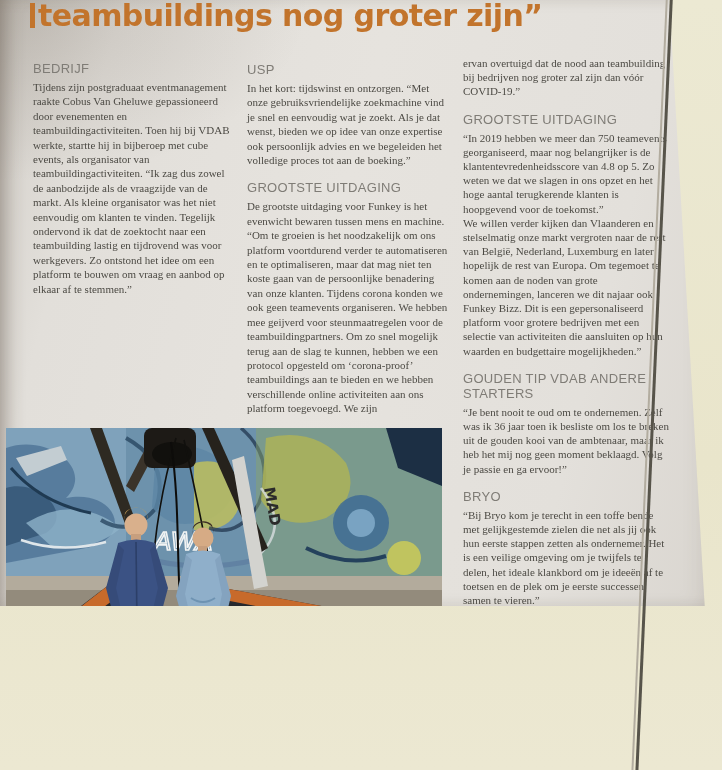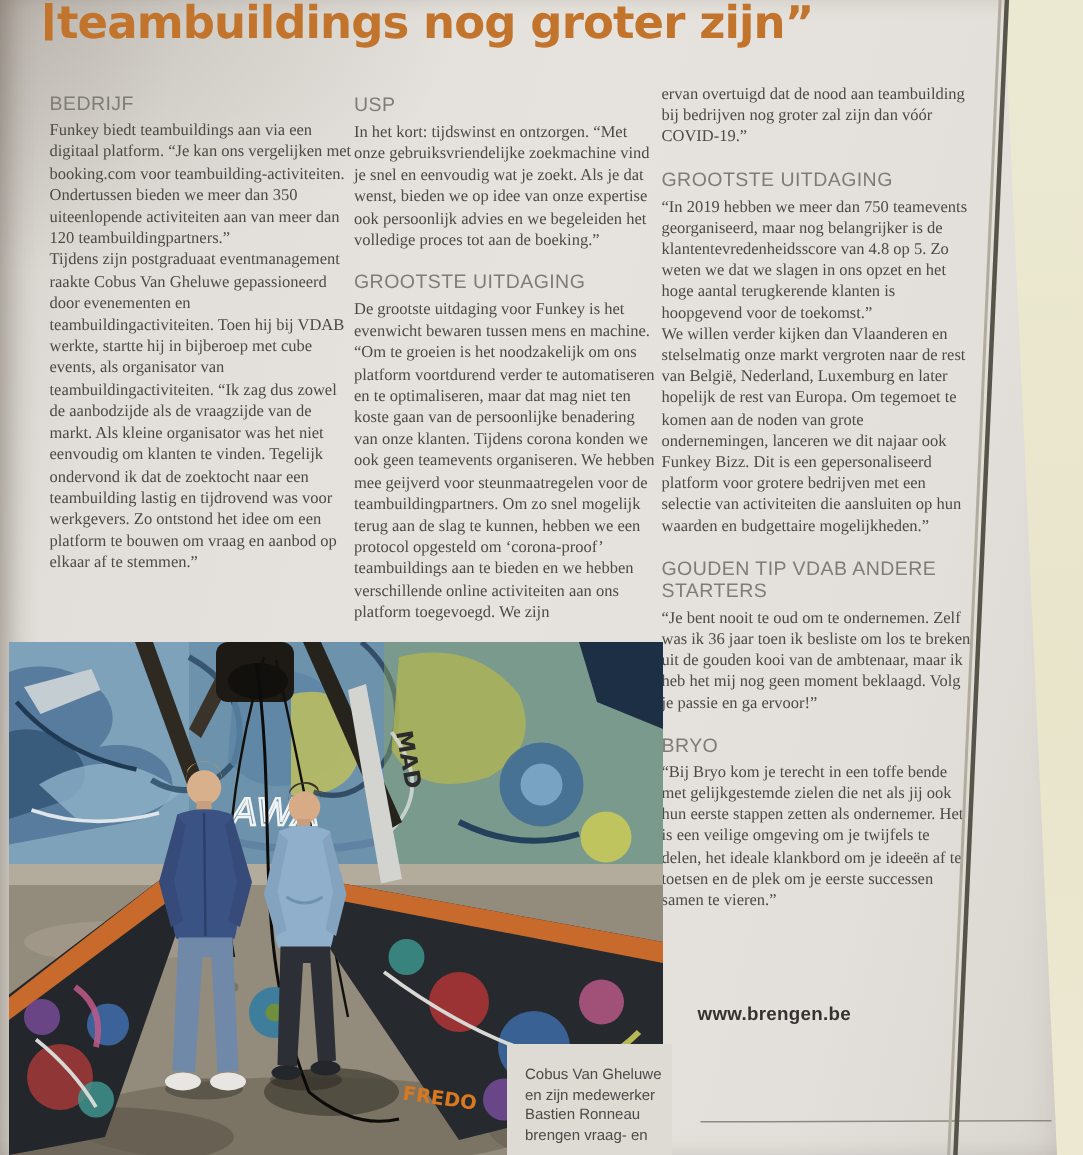--- a/index.html
+++ b/index.html
@@ -2,41 +2,41 @@
 <html><head>
 <meta charset="utf-8">
 <style>
   html,body{margin:0;padding:0;}
   body{
     width:722px;height:770px;overflow:hidden;position:relative;
     background:linear-gradient(180deg,#ece9d3 0%,#e9e5cb 60%,#ece8d2 100%);
     font-family:"Liberation Sans",sans-serif;
   }
   .sheet{
-    position:absolute;left:0;top:0;width:722px;height:770px;
+    position:absolute;left:0;top:0;width:722px;height:606px;
     clip-path:polygon(0 0,92.7% 0,97.6% 100%,0 100%);
     background:
       radial-gradient(ellipse 420px 260px at 2% 0%,rgba(80,68,55,.20),rgba(80,68,55,0) 70%),
       linear-gradient(104deg,#d3cfc9 0%,#e2dfda 14%,#e6e3de 45%,#e3e0db 78%,#d9d5cf 100%);
     box-shadow:inset 16px 0 20px -12px rgba(70,58,45,.45), inset -26px 0 30px -20px rgba(95,85,65,.38);
   }
   .edge-line{position:absolute;top:-6px;left:670px;width:2.5px;height:804px;
     background:#57544a;transform:rotate(2.55deg);transform-origin:top left;z-index:6;}
   .edge-line2{position:absolute;top:-6px;left:666px;width:2px;height:804px;
     background:#b2ac9f;transform:rotate(2.55deg);transform-origin:top left;z-index:6;}
 
   .headline{
     position:absolute;left:30px;top:-4px;margin:0;z-index:3;
     font-family:"DejaVu Sans",sans-serif;font-weight:bold;font-size:30px;line-height:40px;
     letter-spacing:-0.6px;color:#c2742c;white-space:nowrap;
   }
   .cut-bar{display:inline-block;width:5px;height:25px;background:#c2742c;
     margin-right:3px;vertical-align:-2px;}
 
-  .cols{position:absolute;left:33px;top:56px;width:636px;display:flex;z-index:2;}
+  .cols{position:absolute;left:33px;top:56px;width:636px;display:flex;gap:11px;z-index:2;}
   .col{position:relative;}
   .col1{width:203px;padding-top:5px;}
   .col2{width:205px;padding-top:6px;}
   .col3{width:206px;}
   .section-title{
     font-family:"Liberation Sans",sans-serif;font-size:13px;line-height:15px;
     color:#7f7c76;letter-spacing:.3px;margin:13px 0 4px;font-weight:400;
   }
   .section-title.first{margin-top:0;}
   .section-body{
@@ -67,21 +67,20 @@
 <body>
 
 <div class="sheet">
 
   <h1 class="headline"><span class="cut-bar"></span><span>teambuildings nog groter zijn”</span></h1>
 
   <div class="cols">
 
     <div class="col col1">
       <div class="section-title first">BEDRIJF</div>
-      <p class="section-body">Funkey biedt teambuildings aan via een digitaal platform. “Je kan ons vergelijken met booking.com voor teambuilding-activiteiten. Ondertussen bieden we meer dan 350 uiteenlopende activiteiten aan van meer dan 120 teambuildingpartners.”</p>
       <p class="section-body">Tijdens zijn postgraduaat eventmanagement raakte Cobus Van Gheluwe gepassioneerd door evenementen en teambuildingactiviteiten. Toen hij bij VDAB werkte, startte hij in bijberoep met cube events, als organisator van teambuildingactiviteiten. “Ik zag dus zowel de aanbodzijde als de vraagzijde van de markt. Als kleine organisator was het niet eenvoudig om klanten te vinden.  Tegelijk ondervond ik dat de zoektocht naar een teambuilding lastig en tijdrovend was voor werkgevers. Zo ontstond het idee om een platform te bouwen om vraag en aanbod op elkaar af te stemmen.”</p>
     </div>
 
     <div class="col col2">
       <div class="section-title first">USP</div>
       <p class="section-body">In het kort: tijdswinst en ontzorgen. “Met onze gebruiksvriendelijke zoekmachine vind je snel en eenvoudig wat je zoekt. Als je dat wenst, bieden we op idee van onze expertise ook persoonlijk advies en we begeleiden het volledige proces tot aan de boeking.”</p>
       <div class="section-title">GROOTSTE UITDAGING</div>
       <p class="section-body">De grootste uitdaging voor Funkey is het evenwicht bewaren tussen mens en machine. “Om te groeien is het noodzakelijk om ons platform voortdurend verder te automatiseren en te optimaliseren, maar dat mag niet ten koste gaan van de persoonlijke benadering van onze klanten. Tijdens corona konden we ook geen teamevents organiseren. We hebben mee geijverd voor steunmaatregelen voor de teambuildingpartners. Om zo snel mogelijk terug aan de slag te kunnen, hebben we een protocol opgesteld om ‘corona-proof’ teambuildings aan te bieden en we hebben verschillende online activiteiten aan ons platform toegevoegd. We zijn</p>
     </div>
 

